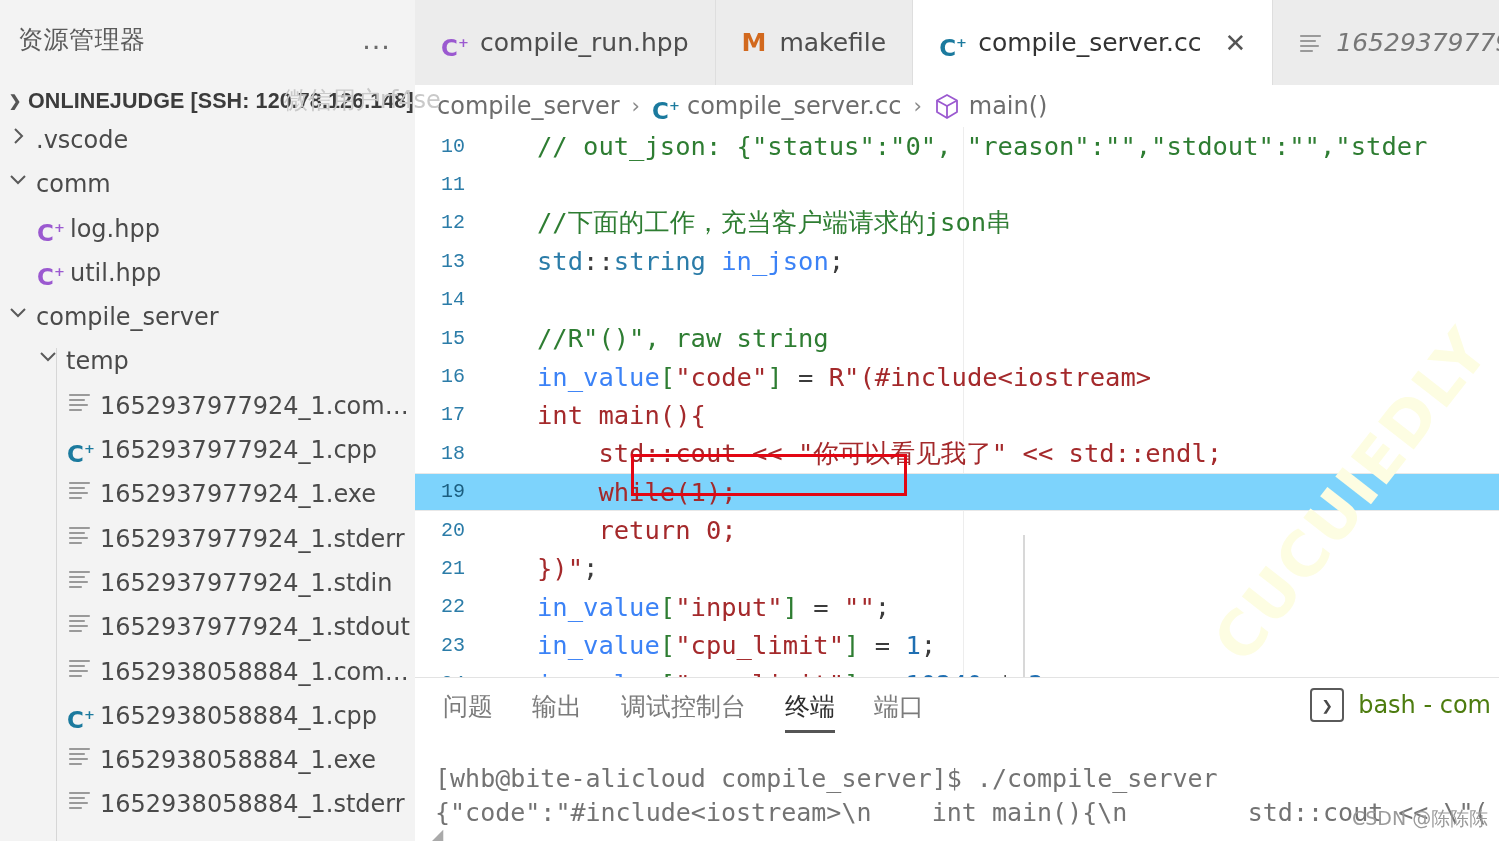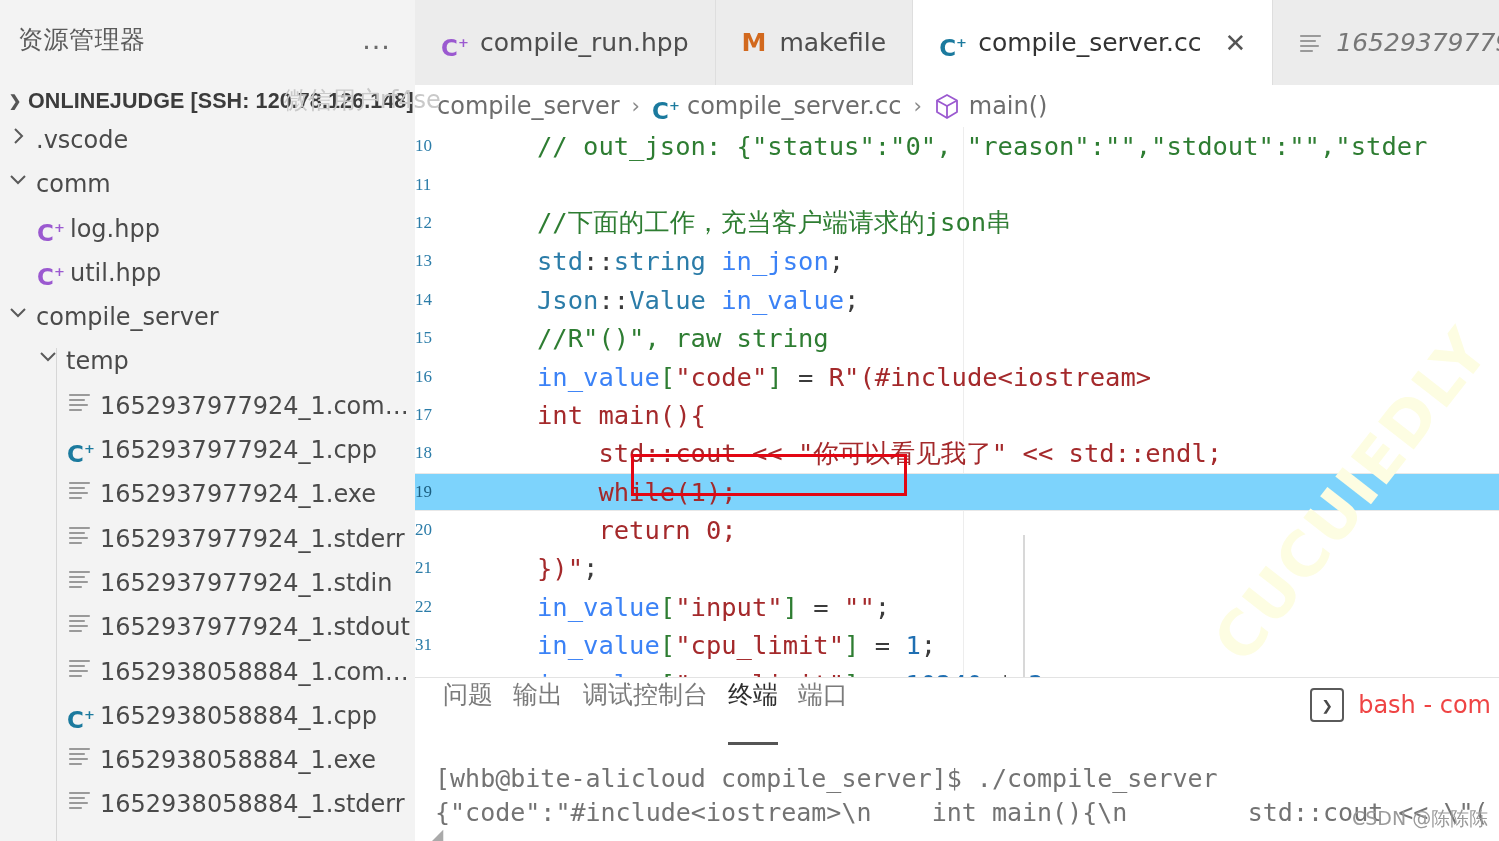--- a/index.html
+++ b/index.html
@@ -103,23 +103,23 @@
     background: #ffffff; overflow: hidden;
   }
   .code-line {
     position: relative; display: flex; align-items: center;
     height: 38.4px; white-space: pre;
     font-family: "DejaVu Sans Mono", "Liberation Mono", monospace;
     font-size: 25.5px;
   }
   .code-line.current { background: #7dd3fc; box-shadow: inset 0 1px 0 #e8e8e8, inset 0 -1px 0 #e8e8e8; }
   .lnum {
-    flex: 0 0 96px; width: 96px; text-align: left; padding-right: 20px;
-    color: #2b7ca8; font-size: 17px; box-sizing: border-box;
-    font-family: Liberation Serif, serif;
+    flex: 0 0 96px; width: 96px; text-align: center; padding-right: 20px;
+    color: #2b7ca8; font-size: 20px; box-sizing: border-box;
+    font-family: Liberation Mono, monospace;
   }
   .lnum.cur { color: #1b5e80; }
   .codetext { flex: 1 1 auto; padding-left: 26px; }
 
   
   .code-indent-guide {
     position: absolute; left: 608px; top: 408px; width: 2px; height: 152px;
     background: #d8d8d8; z-index: 2;
   }
   
@@ -143,42 +143,42 @@
     position: absolute; left: 216px; top: 327px; width: 276px; height: 42px;
     border: 3px solid #e30613; box-sizing: border-box; z-index: 5; pointer-events: none;
   }
 
   
   #panel {
     position: absolute; left: 415px; top: 677px; width: 1084px; height: 164px;
     background: #ffffff; border-top: 1px solid #e3e3e3;
   }
   #panel-tabs {
-    display: flex; height: 62px; padding-left: 28px; gap: 20px;
+    display: flex; align-items: center; height: 62px; padding-left: 28px; gap: 39px;
     position: relative;
   }
   .ptab {
     font-size: 25px; color: #7b7b7b; font-family: "DejaVu Sans", sans-serif;
     padding-bottom: 5px; cursor: pointer; position: relative;
   }
   .ptab.active { color: #2f2f2f; }
   .ptab.active::after {
     content: ""; position: absolute; left: 0; right: 0; bottom: -5px; height: 3px; background: #555;
   }
   #panel-right {
     position: absolute; right: 8px; top: 10px;
     display: flex; align-items: center; gap: 14px;
   }
   #term-icon {
     width: 30px; height: 30px; border: 2px solid #5a5a5a; border-radius: 4px;
     display: flex; align-items: center; justify-content: center;
     color: #4a4a4a; font-size: 19px; font-family: "DejaVu Sans Mono", monospace;
   }
   #term-name {
-    font-size: 24px; color: #ef4444; font-family: "DejaVu Sans", sans-serif; white-space: nowrap;
+    font-size: 24px; color: #4d7c0f; font-family: "DejaVu Sans", sans-serif; white-space: nowrap;
   }
   #terminal {
     padding: 22px 0 0 20px;
     font-family: "DejaVu Sans Mono", "Liberation Mono", monospace;
     font-size: 25px; color: #737373; white-space: pre; line-height: 34px;
   }
   #term-cursor-mark {
     position: absolute; left: 16px; top: 147px; font-size: 16px; color: #aaa;
   }
 
@@ -457,30 +457,30 @@
       </span>
     </div>
 
   <div id="editor">
     <div class="gutter-sep"></div>
     <div id="code-lines">
         <div class="code-line"><span class="lnum">10</span><span class="codetext"><span class="c-comment">// out_json: {"status":"0", "reason":"","stdout":"","stder</span></span></div>
         <div class="code-line"><span class="lnum">11</span></div>
         <div class="code-line"><span class="lnum">12</span><span class="codetext"><span class="c-comment">//下面的工作，充当客户端请求的json串</span></span></div>
         <div class="code-line"><span class="lnum">13</span><span class="codetext"><span class="c-type">std</span><span class="c-punct">::</span><span class="c-type">string</span><span class="c-plain"> </span><span class="c-ident">in_json</span><span class="c-punct">;</span></span></div>
-        <div class="code-line"><span class="lnum">14</span><span class="codetext"><span class="c-type">Json</span><span class="c-punct">::</span><span class="c-type">Value</span><span class="c-plain"> </span><span class="c-ident">in_value</span><span class="c-punct">;</span></span></div>
+        <div class="code-line"><span class="lnum">14</span></div>
         <div class="code-line"><span class="lnum">15</span><span class="codetext"><span class="c-comment">//R"()", raw string</span></span></div>
         <div class="code-line"><span class="lnum">16</span><span class="codetext"><span class="c-ident">in_value</span><span class="c-green">[</span><span class="c-str">"code"</span><span class="c-green">]</span><span class="c-plain"> = </span><span class="c-raw">R"(#include&lt;iostream&gt;</span></span></div>
         <div class="code-line"><span class="lnum">17</span><span class="codetext"><span class="c-raw">int main(){</span></span></div>
         <div class="code-line"><span class="lnum">18</span><span class="codetext"><span class="c-raw">    std::cout &lt;&lt; "你可以看见我了" &lt;&lt; std::endl;</span></span></div>
         <div class="code-line current"><span class="lnum cur">19</span><span class="codetext"><span class="c-raw">    while(1);</span></span></div>
         <div class="code-line"><span class="lnum">20</span><span class="codetext"><span class="c-raw">    return 0;</span></span></div>
         <div class="code-line"><span class="lnum">21</span><span class="codetext"><span class="c-raw">})"</span><span class="c-punct">;</span></span></div>
         <div class="code-line"><span class="lnum">22</span><span class="codetext"><span class="c-ident">in_value</span><span class="c-green">[</span><span class="c-str">"input"</span><span class="c-green">]</span><span class="c-plain"> = </span><span class="c-str">""</span><span class="c-punct">;</span></span></div>
-        <div class="code-line"><span class="lnum">31</span><span class="codetext"><span class="c-ident">in_value</span><span class="c-green">[</span><span class="c-str">"cpu_limit"</span><span class="c-green">]</span><span class="c-plain"> = </span><span class="c-num">1</span><span class="c-punct">;</span></span></div>
+        <div class="code-line"><span class="lnum">23</span><span class="codetext"><span class="c-ident">in_value</span><span class="c-green">[</span><span class="c-str">"cpu_limit"</span><span class="c-green">]</span><span class="c-plain"> = </span><span class="c-num">1</span><span class="c-punct">;</span></span></div>
         <div class="code-line"><span class="lnum">24</span><span class="codetext"><span class="c-ident">in_value</span><span class="c-green">[</span><span class="c-str">"mem_limit"</span><span class="c-green">]</span><span class="c-plain"> = </span><span class="c-num">10240</span><span class="c-plain"> * </span><span class="c-num">3</span><span class="c-punct">;</span></span></div>
       </div>
     <div class="code-indent-guide"></div>
     <div id="red-box"></div>
   </div>
 
   <div id="panel">
     <div id="panel-tabs">
       <div class="ptab">问题</div>
         <div class="ptab">输出</div>

